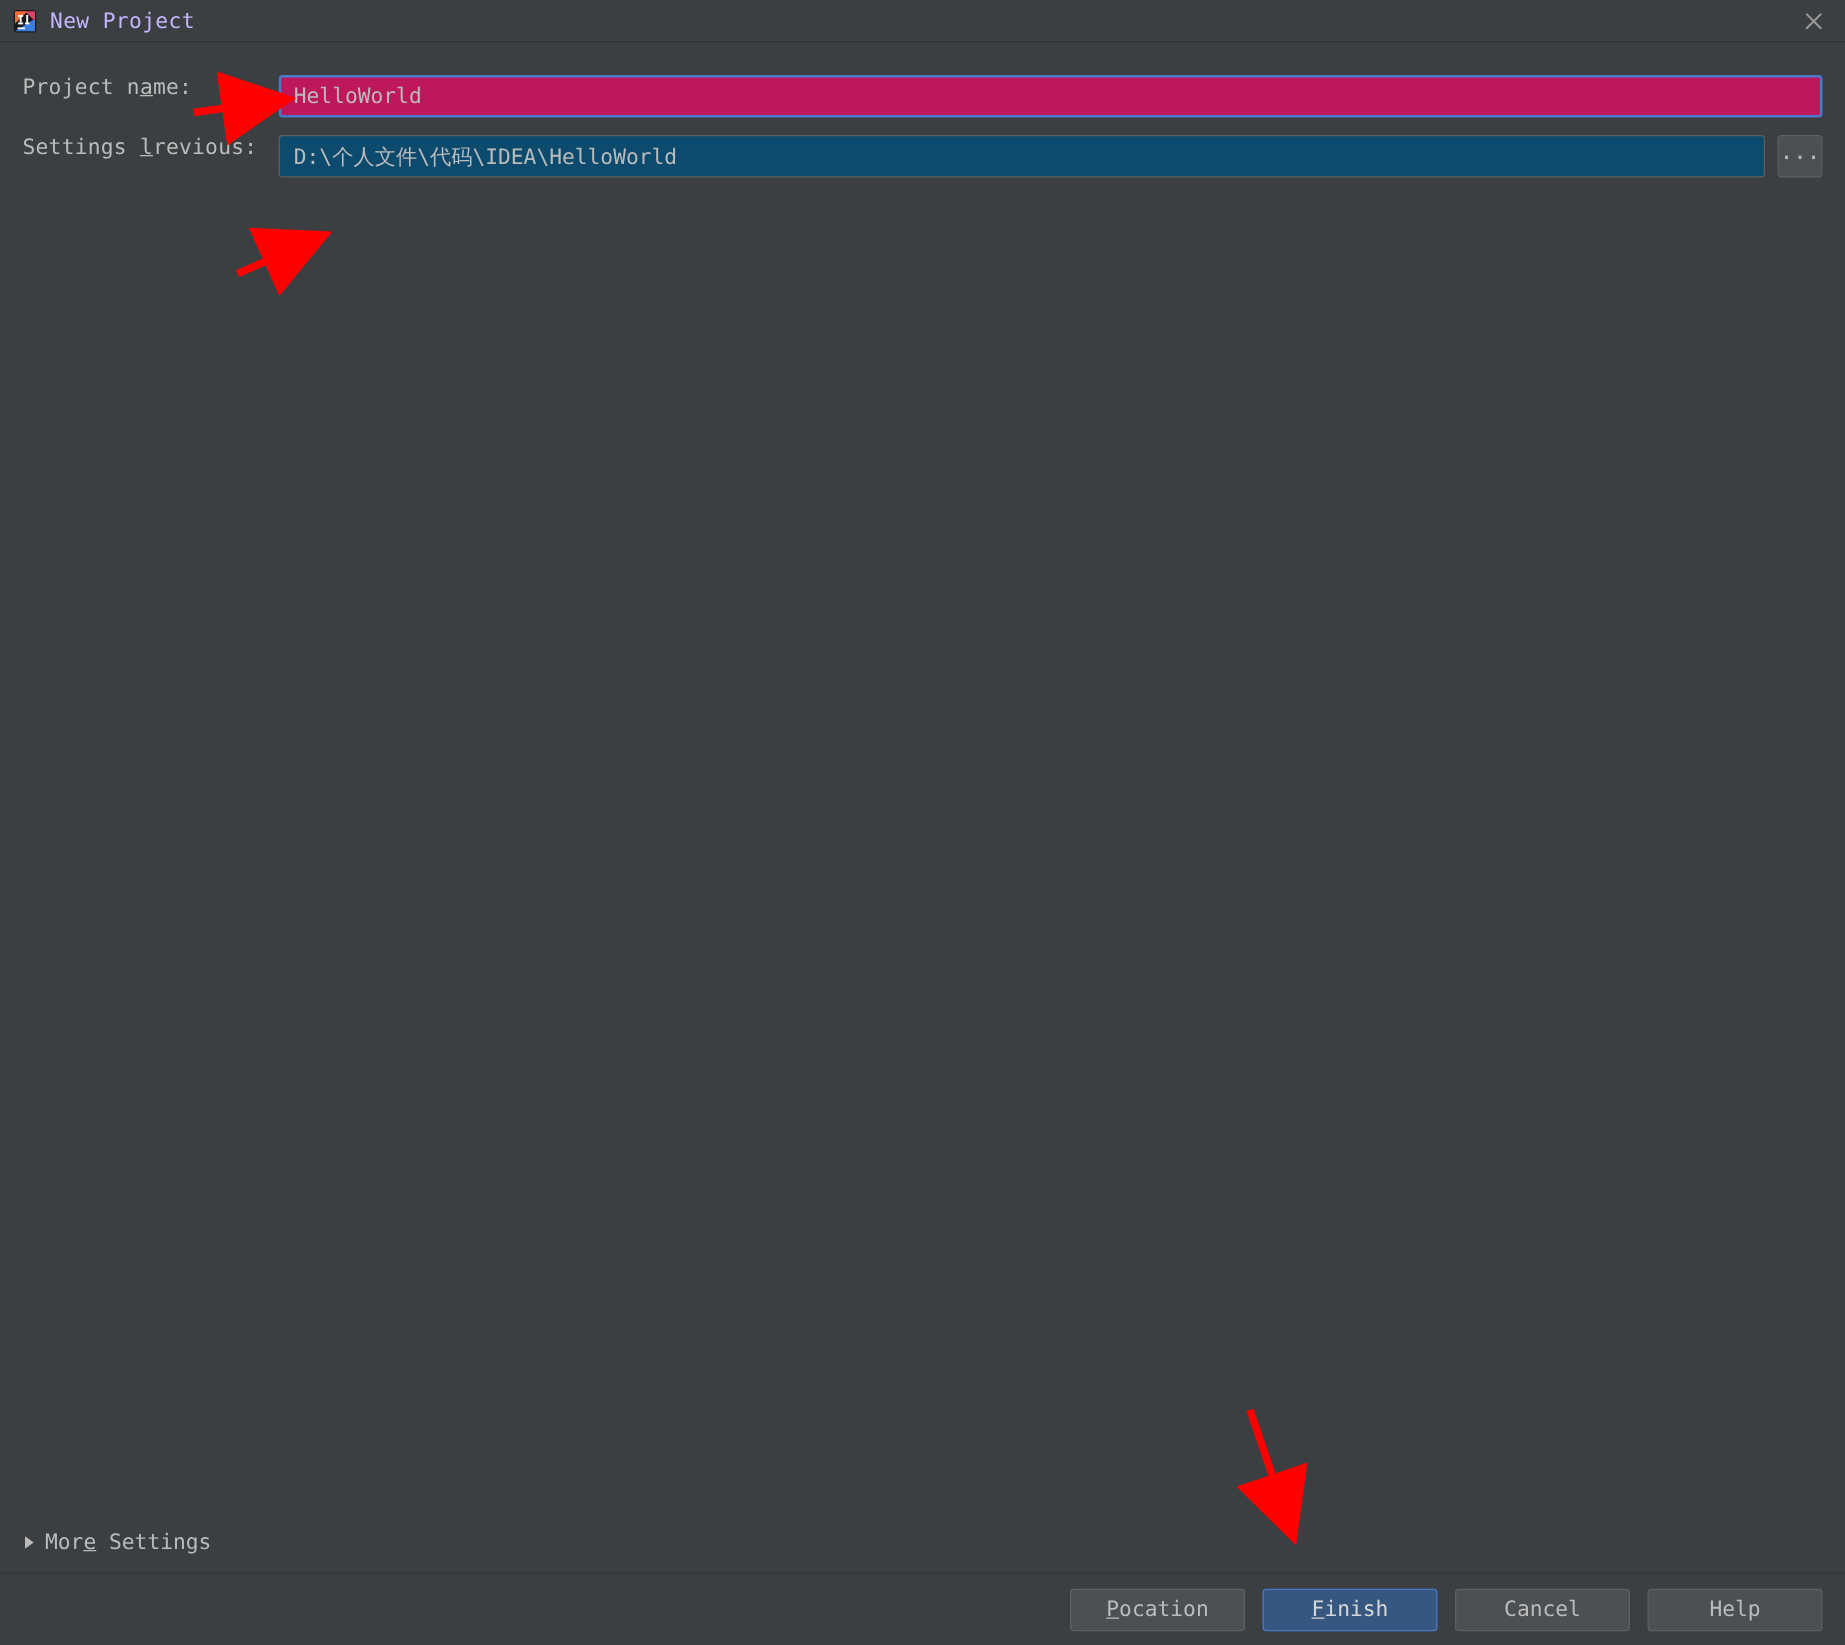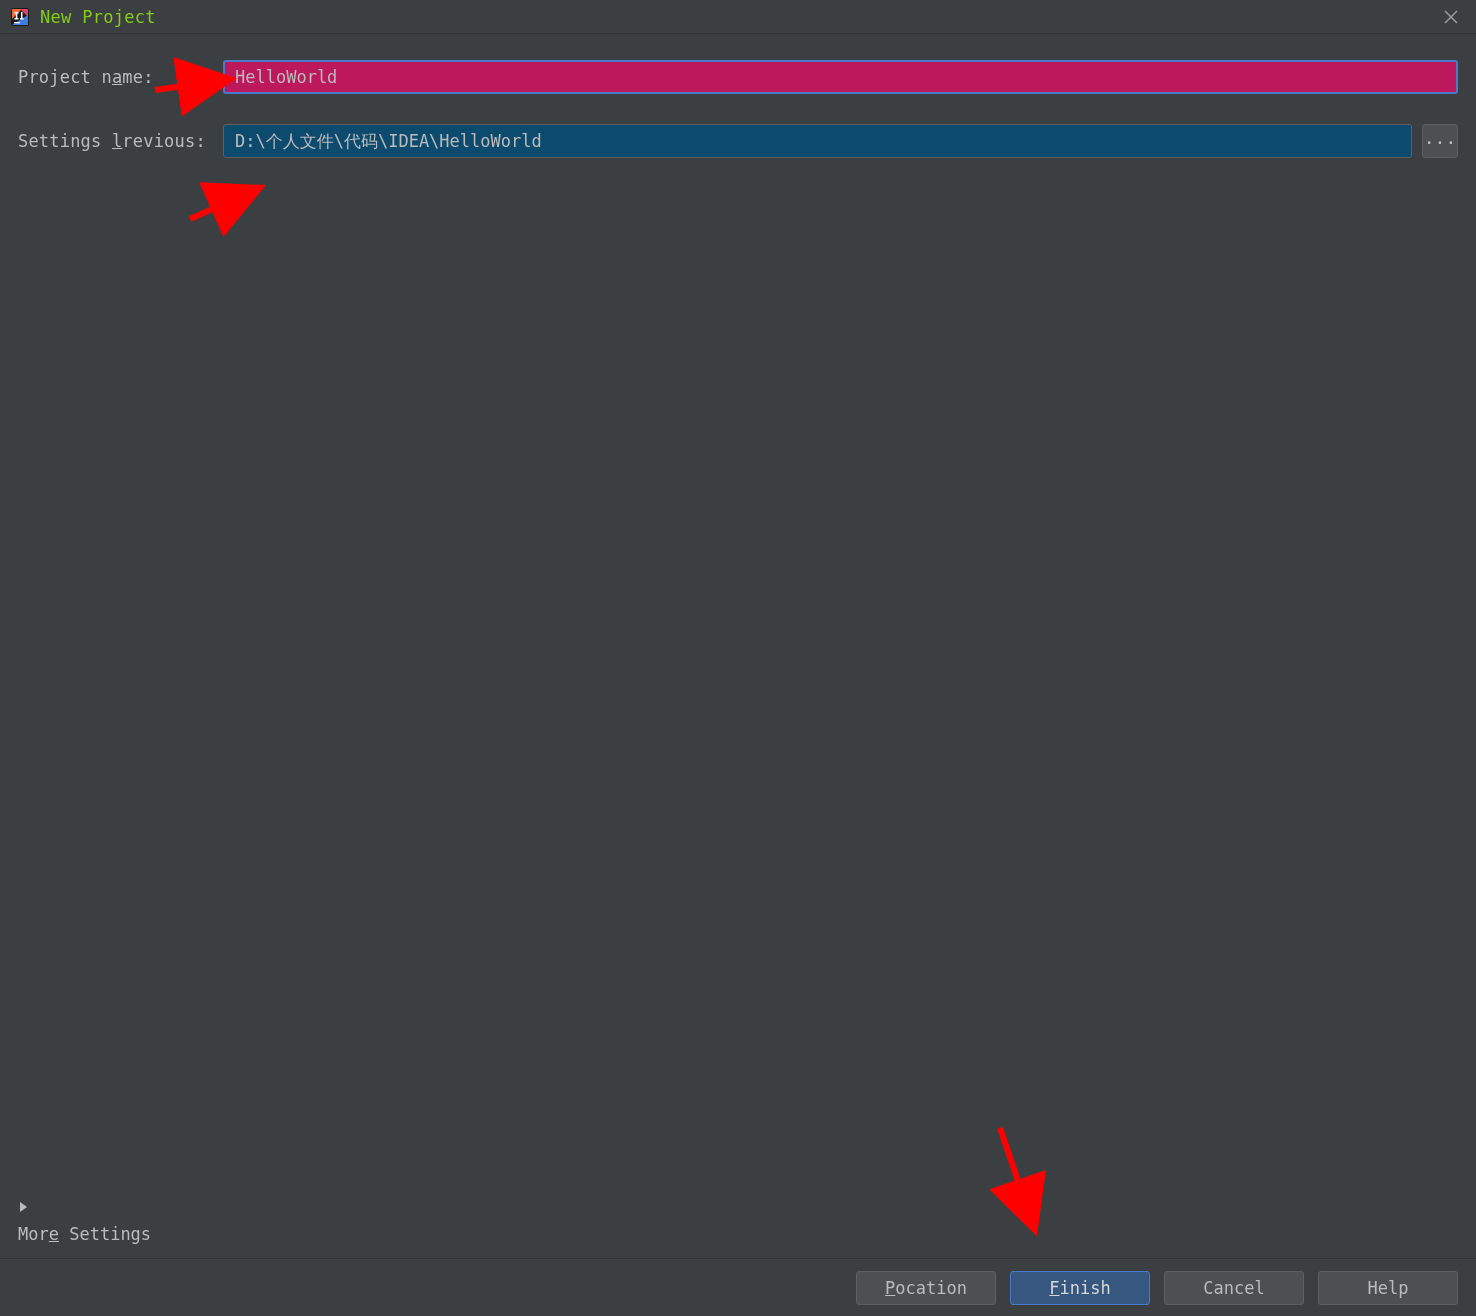--- a/index.html
+++ b/index.html
@@ -19,30 +19,30 @@
     background: #3c3f41;
     border-bottom: 1px solid #323232;
     position: relative;
   }
   .app-icon {
     width: 20px; height: 20px;
     margin-right: 10px;
     display: inline-flex; align-items: center; justify-content: center;
   }
   .app-icon svg { width: 20px; height: 20px; }
-  .title-text { color: #84cc16; font-size: 17px; letter-spacing: 0.3px; }
+  .title-text { color: #c4b5fd; font-size: 17px; letter-spacing: 0.3px; }
   .close-x {
     position: absolute; right: 8px; top: 0; height: 34px; width: 34px;
     display: flex; align-items: center; justify-content: center;
     color: #9a9a9a; cursor: pointer;
   }
   .close-x svg { width: 14px; height: 14px; }
   .content { position: relative; padding: 0 18px; }
   .form { margin-top: 26px; }
-  .row { display: flex; align-items: center; height: 34px; margin-bottom: 30px; }
+  .row { display: flex; height: 34px; margin-bottom: 14px; }
   .label {
     width: 205px;
     color: #bbbbbb;
     letter-spacing: 0.2px;
     white-space: pre;
   }
   .mn { text-decoration: underline; }
   .field-wrap { flex: 1; display: flex; align-items: center; gap: 10px; }
   .input {
     flex: 1;
@@ -73,25 +73,24 @@
     display: flex; align-items: center; justify-content: center;
     cursor: pointer;
     font-size: 18px;
     letter-spacing: 0;
   }
   .browse-btn span { position: relative; top: -4px; }
   .more-settings {
     position: absolute;
     left: 18px;
     bottom: 72px;
-    display: flex; align-items: flex-start; gap: 8px;
+    display: flex; align-items: center; gap: 8px;
     color: #bbbbbb;
     cursor: pointer;
     font-size: 17px;
-    flex-direction: column;
   }
   .more-settings svg { width: 10px; height: 10px; fill: #bbbbbb; }
   .footer {
     position: absolute; left: 0; right: 0; bottom: 0;
     height: 58px;
     display: flex; align-items: center; justify-content: flex-end;
     gap: 14px;
     padding: 0 18px;
     border-top: 1px solid #323232;
   }

